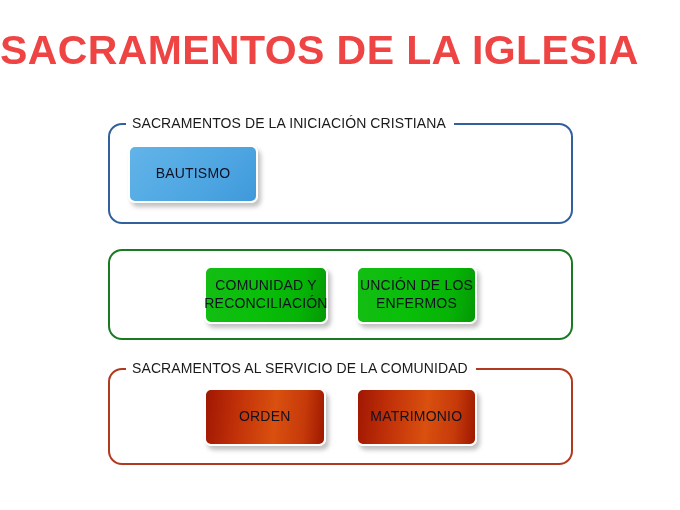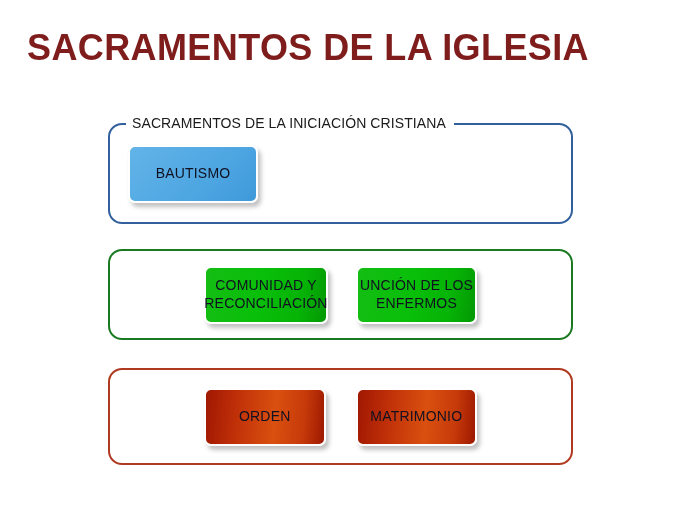--- a/index.html
+++ b/index.html
@@ -22,24 +22,24 @@
     background: #ffffff;
   }
 
   
   .slide-title {
     position: absolute;
     left: 0;
     top: 30px;
     width: 616px;
     text-align: center;
-    font-size: 36px;
+    font-size: 41px;
     font-weight: bold;
     letter-spacing: 0.4px;
-    color: #7f1d1d;
+    color: #ef4444;
     line-height: 1;
     white-space: nowrap;
   }
 
   
   .group {
     position: absolute;
     box-sizing: border-box;
   }
   .group-frame {
@@ -146,19 +146,22 @@
   <div class="group group-green" id="group-curacion">
     <div class="group-frame"></div>
     <div class="group-body">
       <div class="box box-green">COMUNIDAD Y RECONCILIACIÓN</div>
       <div class="box box-green">UNCIÓN DE LOS ENFERMOS</div>
     </div>
   </div>
 
   <div class="group group-red" id="group-servicio">
     <div class="group-frame"></div>
+    <div class="group-label-wrap">
+      <span class="group-label">SACRAMENTOS AL SERVICIO DE LA COMUNIDAD</span>
+    </div>
     <div class="group-body">
       <div class="box box-red">ORDEN</div>
       <div class="box box-red">MATRIMONIO</div>
     </div>
   </div>
 
 </div>
 
 </body></html>

